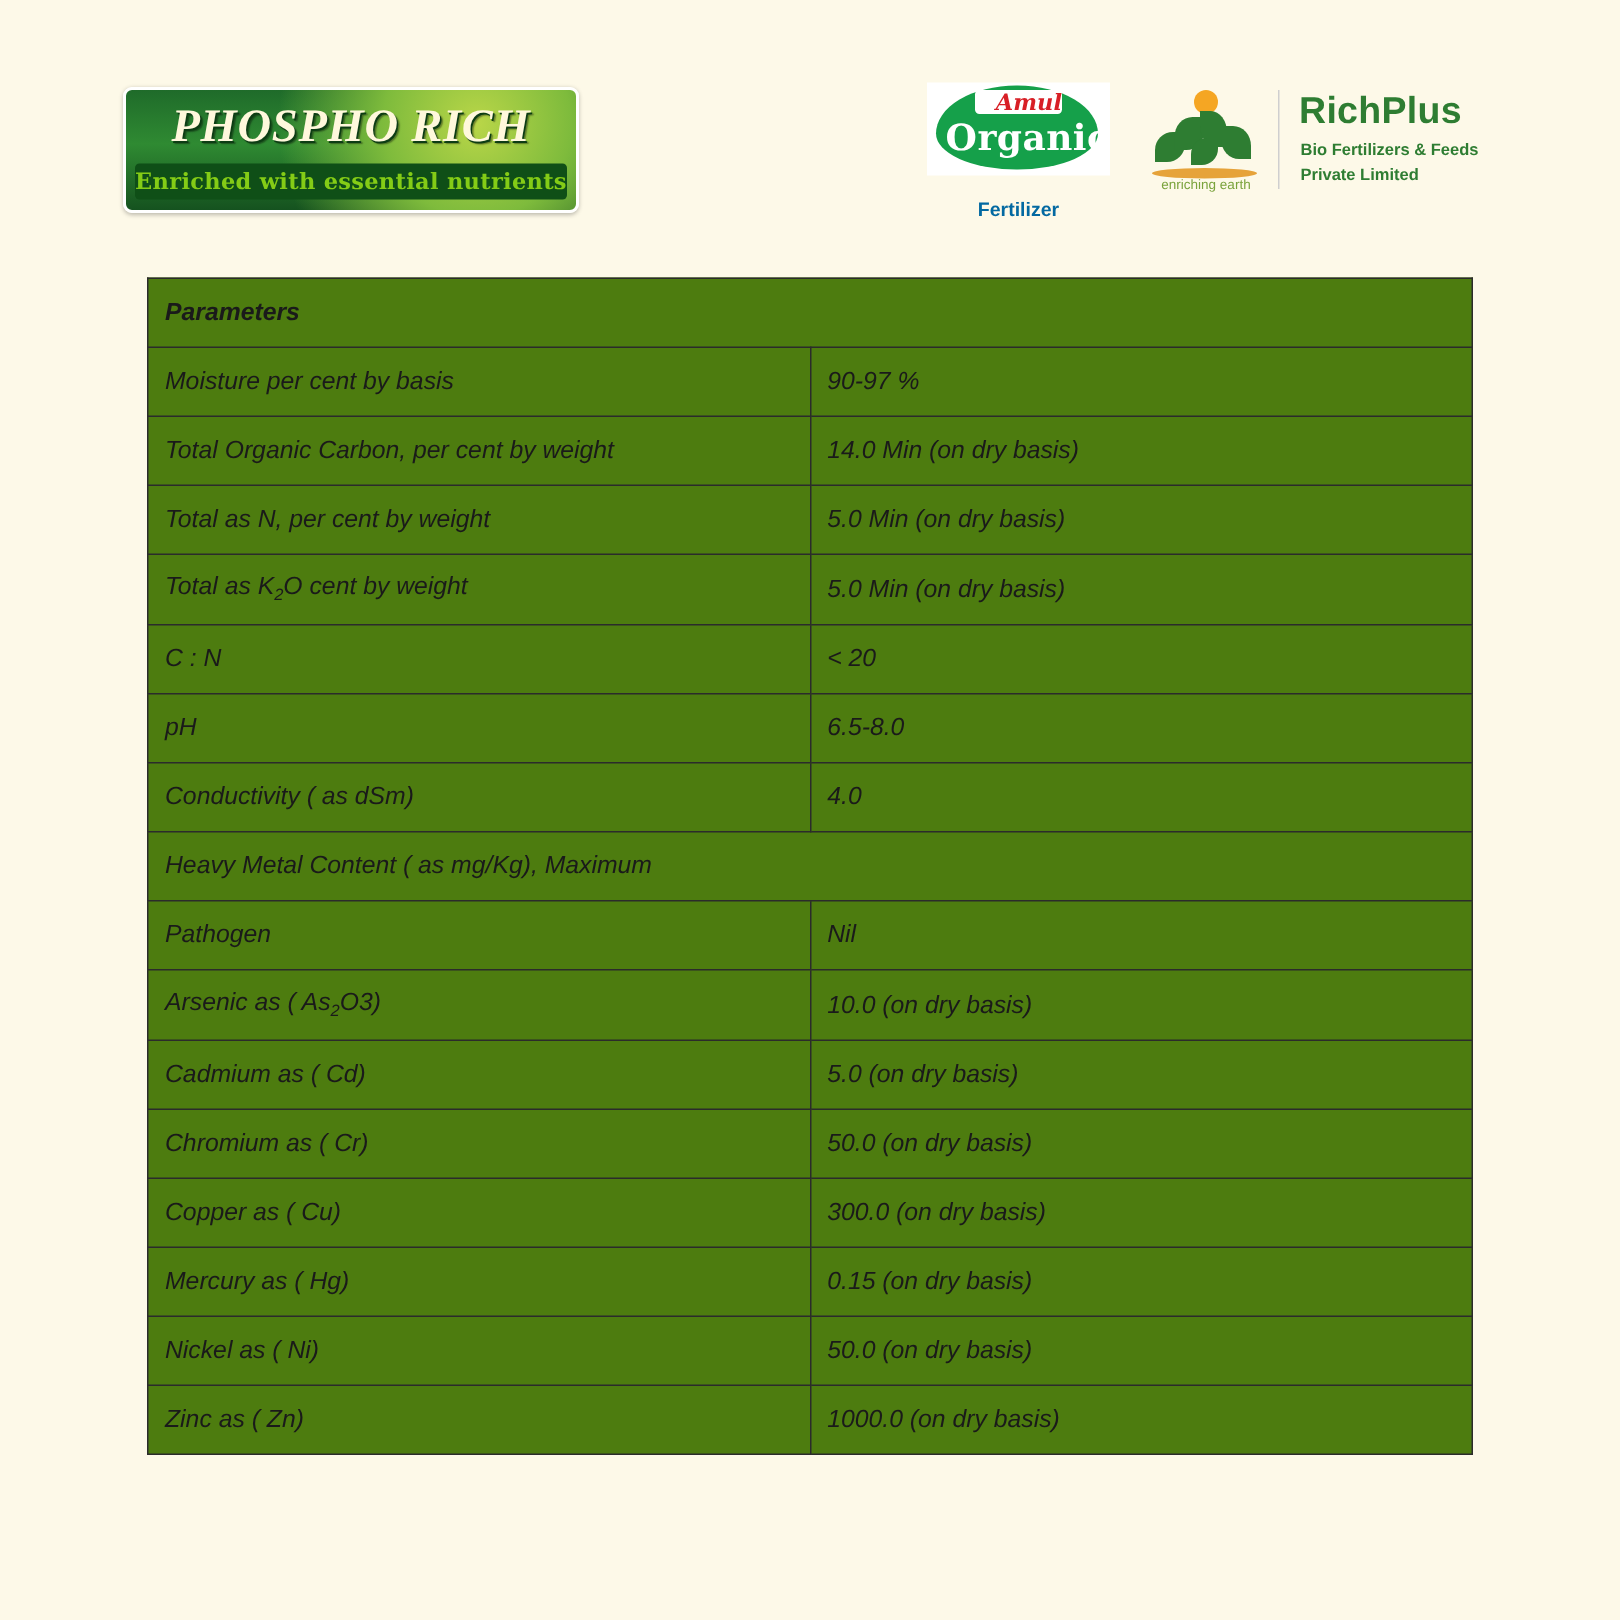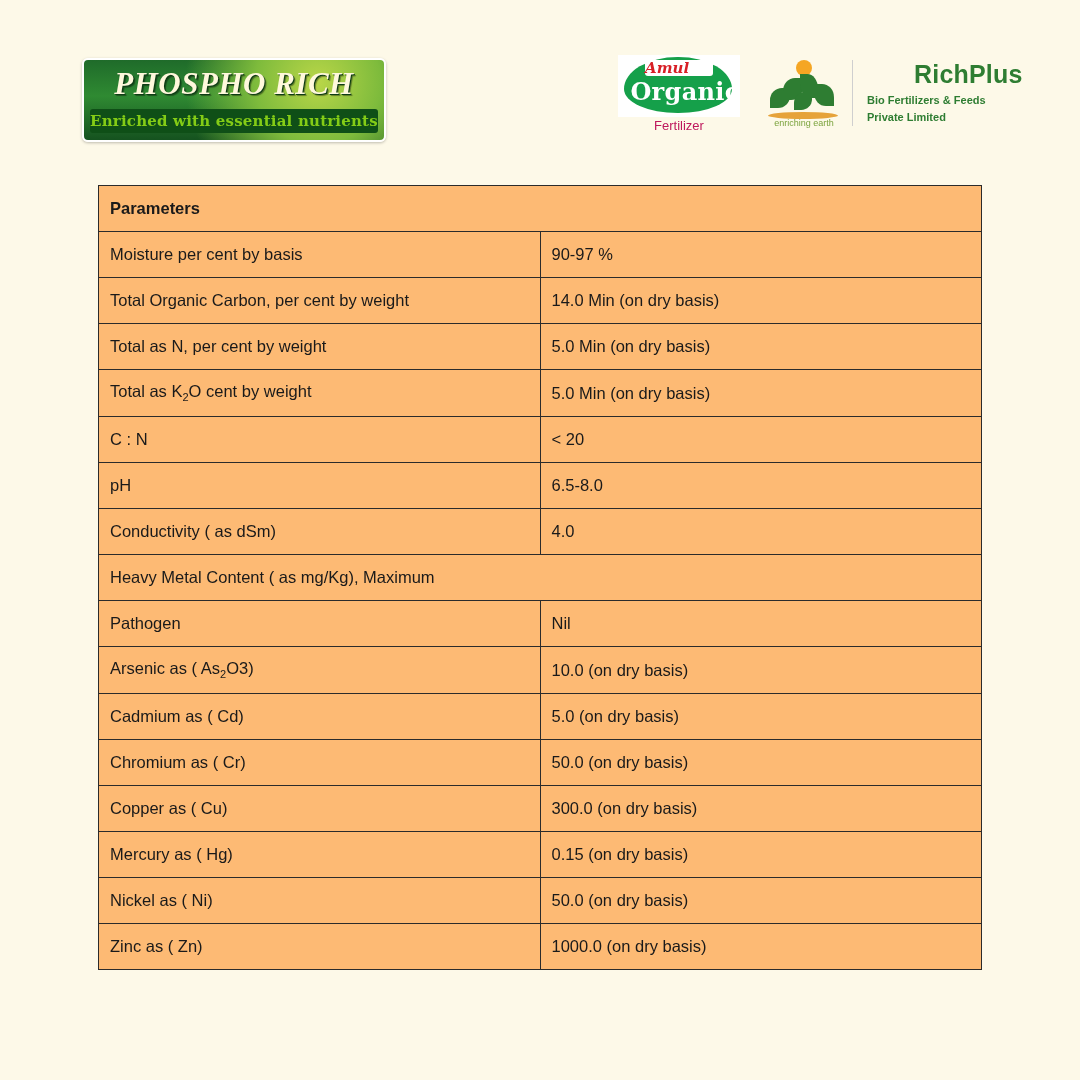--- a/index.html
+++ b/index.html
@@ -92,52 +92,52 @@
     top: 2px;
     width: 108px;
     height: 56px;
     background: #15a04a;
     border-radius: 52% 52% 52% 52% / 60% 60% 45% 45%;
   }
   .amul-word {
     position: absolute;
     left: 0; right: 0;
     top: 5px;
-    text-align: left;
+    text-align: right;
     font-family: "DejaVu Serif", serif;
     font-weight: bold;
     font-style: italic;
     font-size: 15px;
     color: #d81f26;
     background: #ffffff;
-    width: 68px;
+    width: 58px;
     margin: 0 auto;
     border-radius: 3px;
     line-height: 16px;
   }
   .amul-organic {
     position: absolute;
     left: 0; right: 0;
     top: 22px;
     text-align: center;
     font-family: "DejaVu Serif", serif;
     font-weight: bold;
     font-size: 24px;
     color: #ffffff;
     letter-spacing: .3px;
     padding-left: 12px;
   }
   .amul-fert {
     position: absolute;
     left: 0; right: 0;
-    top: 63px;
+    top: 77px;
     text-align: center;
     font-size: 13px;
-    font-weight: normal;
-    color: #be185d;
+    font-weight: bold;
+    color: #0369a1;
   }
 
   
   .rich-logo {
     position: absolute;
     left: 760px;
     top: 58px;
     width: 250px;
     height: 82px;
   }
@@ -197,21 +197,20 @@
     background: #cfcfcf;
   }
   .rich-name {
     position: absolute;
     left: 106px;
     top: 2px;
     font-size: 25px;
     font-weight: bold;
     color: #2e7d32;
     letter-spacing: .2px;
-    margin-left: 48px;
   }
   .rich-desc {
     position: absolute;
     left: 107px;
     top: 34px;
     font-size: 11px;
     font-weight: bold;
     line-height: 17px;
     color: #2e7d32;
     width: 150px;
@@ -221,21 +220,22 @@
   .table-wrap {
     position: absolute;
     left: 98px;
     top: 185px;
     width: 884px;
   }
   table.spec {
     border-collapse: collapse;
     width: 884px;
     table-layout: fixed;
-    background: #fdba74;
+    background: #4d7c0f;
+    font-style: italic;
   }
   table.spec td {
     border: 1px solid #2b2b2b;
     padding: 11px 0 11px 11px;
     font-size: 16.5px;
     color: #1a1a1a;
     line-height: 1.25;
     vertical-align: middle;
     height: 23px;
   }

